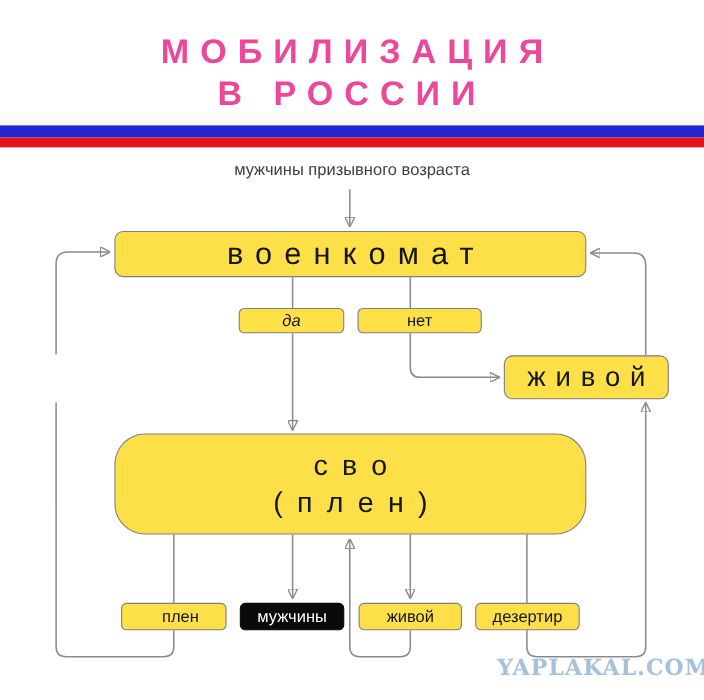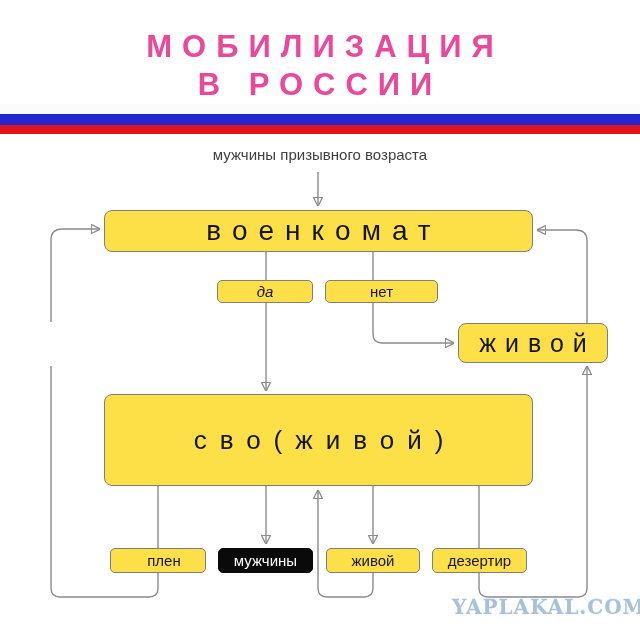--- a/index.html
+++ b/index.html
@@ -31,23 +31,23 @@
   .big{border-radius:8px;}
   .small{border-radius:5px;font-size:15px;}
   .n-voenkomat{left:104px;top:210px;width:429px;height:42px;
                font-size:28px;font-weight:500;letter-spacing:11px;padding-left:11px;}
   .n-da {left:217px;top:280px;width:96px;height:23px;font-style:italic;}
   .n-net{left:325px;top:280px;width:113px;height:23px;}
   .n-obmen {left:29px; top:322px;width:150px;height:42px;
             font-size:25px;font-weight:500;letter-spacing:9px;padding-left:9px;}
   .n-tyurma{left:458px;top:323px;width:150px;height:40px;
             font-size:25px;font-weight:500;letter-spacing:9px;padding-left:9px;}
-  .n-svo{left:104px;top:394px;width:429px;height:92px;flex-direction:row;
+  .n-svo{left:104px;top:394px;width:429px;height:92px;flex-direction:column;
          font-size:26px;font-weight:500;letter-spacing:13px;line-height:33px;
-         padding-left:13px;}
+         padding-left:13px;border-radius:28px;}
   .n-plen    {left:110px;top:548px;width:96px;height:25px;padding-left:12px;}
   .n-mertvyi {left:218px;top:548px;width:95px;height:25px;
               background:#0a0a0a;border-color:#0a0a0a;color:#ffffff;}
   .n-zhivoy  {left:326px;top:548px;width:94px;height:25px;}
   .n-dezertir{left:432px;top:548px;width:95px;height:25px;}
   
   .watermark{position:absolute;left:452px;top:595px;
              font-family:"DejaVu Serif", serif;font-weight:bold;font-size:20px;
              letter-spacing:1px;color:#a6c1d9;
              text-shadow:0 1px 0 rgba(255,255,255,0.9), 0 -1px 0 rgba(224,236,247,0.9);}
@@ -94,21 +94,21 @@
 
   <div class="node big n-voenkomat">военкомат</div>
 
   <div class="node small n-da">да</div>
   <div class="node small n-net">нет</div>
 
   <div class="node big n-tyurma">живой</div>
 
   <div class="node big n-svo">
     <div>сво</div>
-    <div>(живой)</div>
+    <div>(плен)</div>
   </div>
 
   <div class="node small n-plen">плен</div>
   <div class="node small n-mertvyi">мужчины</div>
   <div class="node small n-zhivoy">живой</div>
   <div class="node small n-dezertir">дезертир</div>
 
   <div class="watermark">YAPLAKAL.COM</div>
 
 </div>

